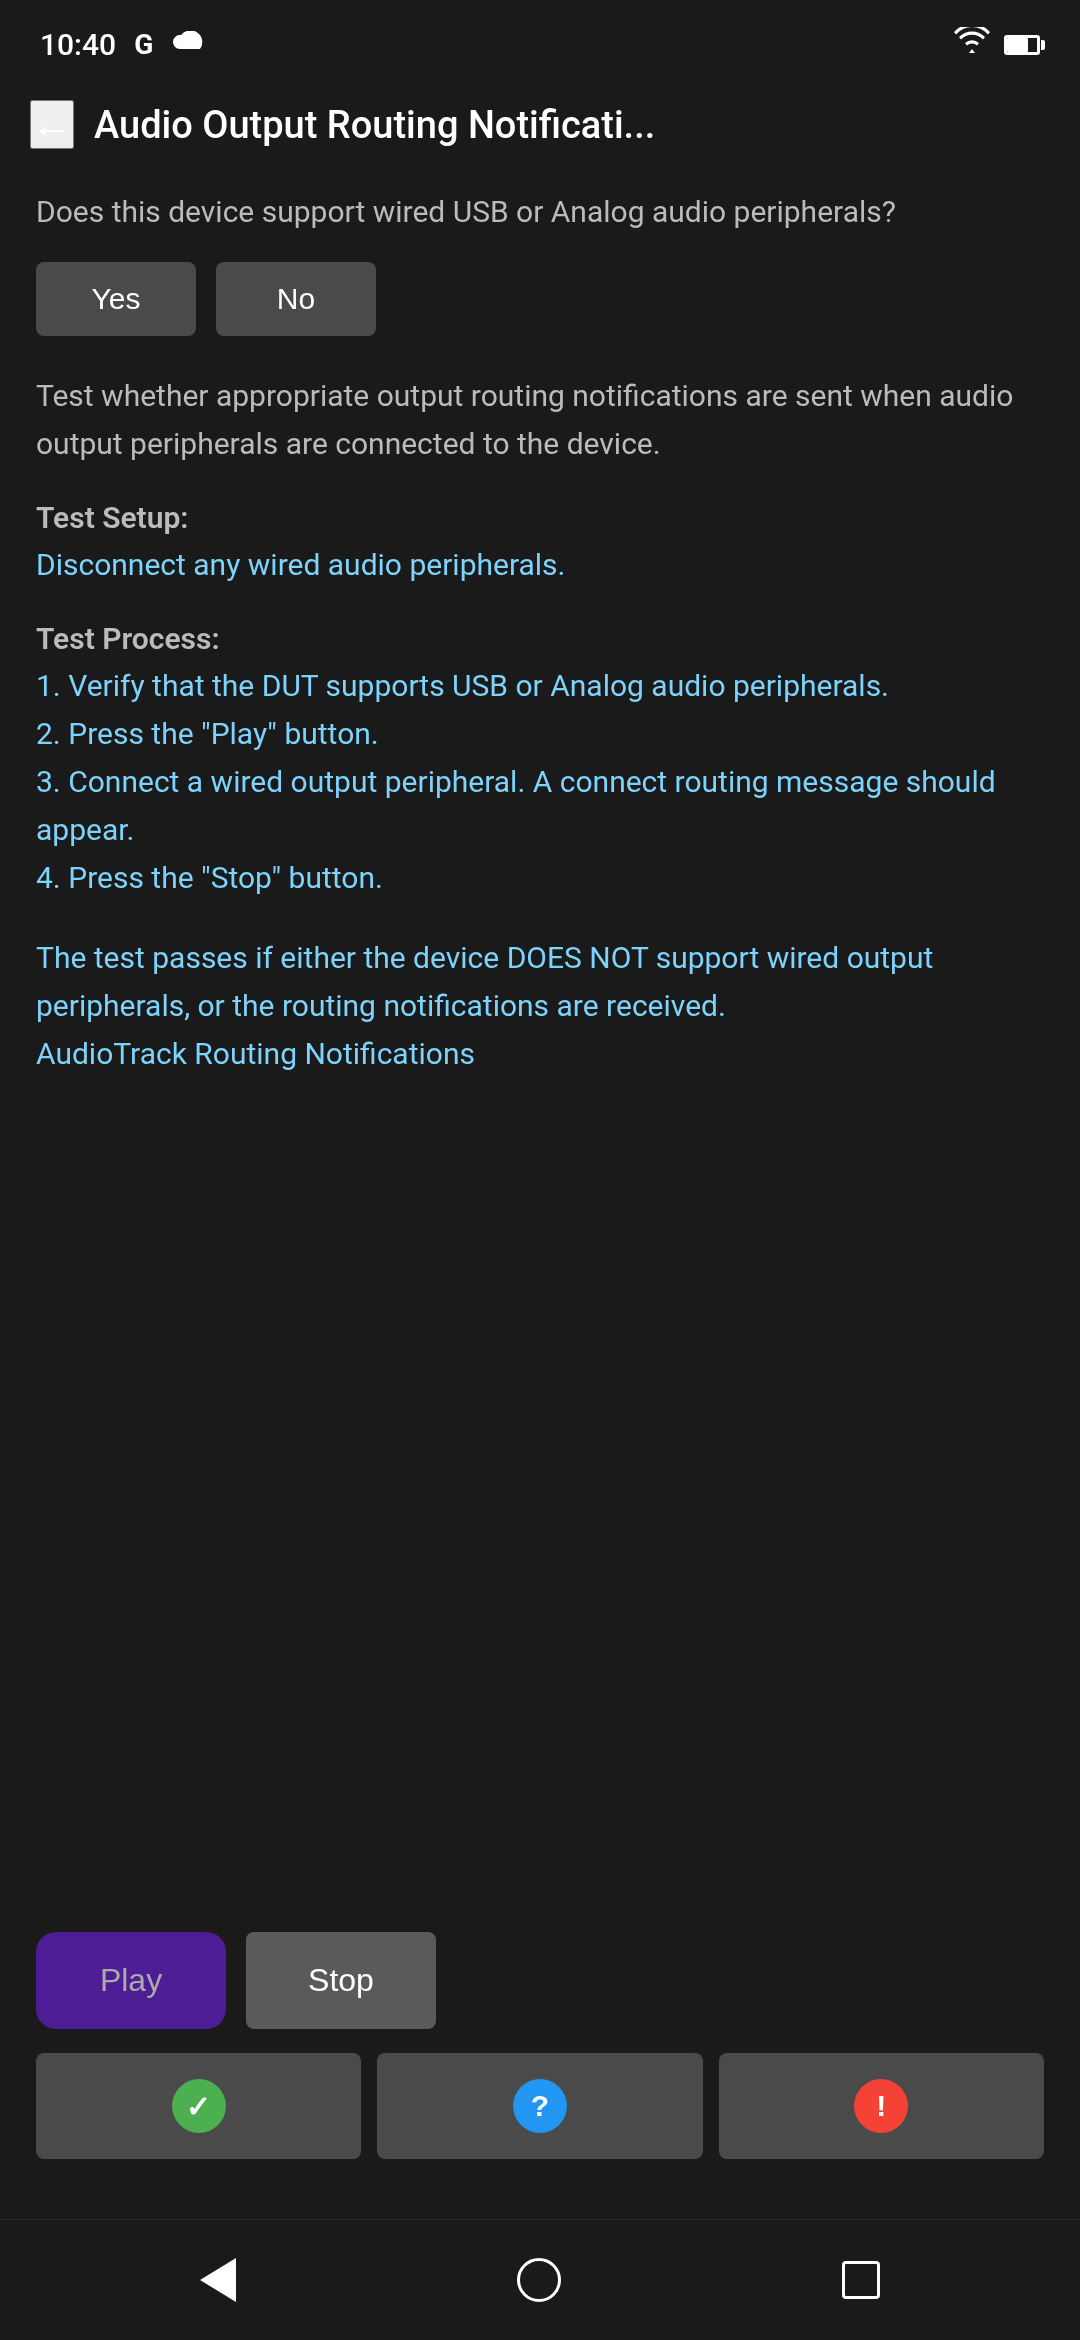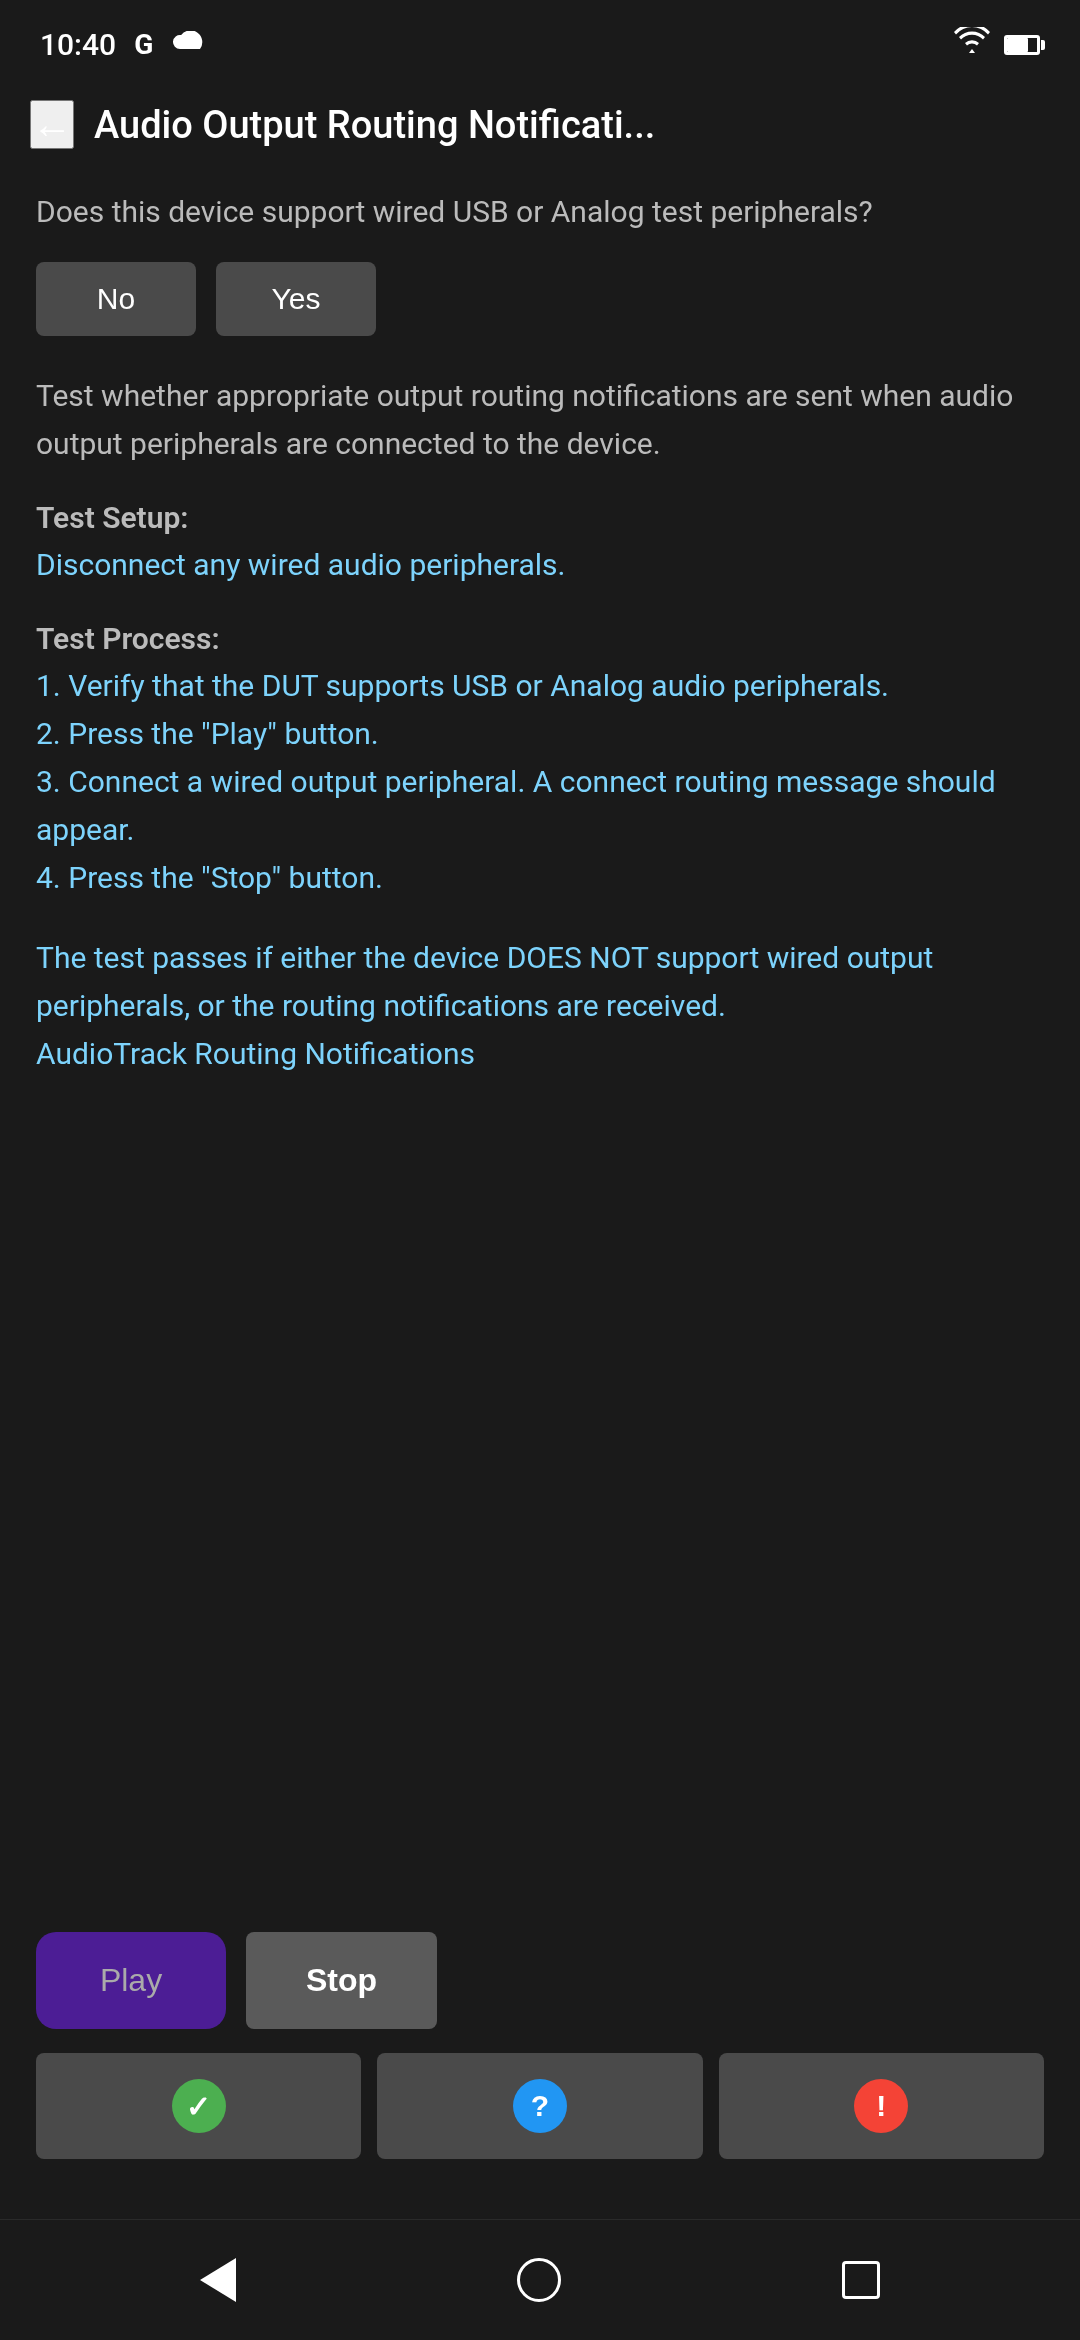--- a/index.html
+++ b/index.html
@@ -182,21 +182,21 @@
       min-width: 190px;
     }
 
     .btn-stop {
       background-color: #5a5a5a;
       color: #ffffff;
       border: none;
       border-radius: 8px;
       padding: 30px 60px;
       font-size: 32px;
-      font-weight: 700;
+      font-weight: 400;
       cursor: pointer;
       min-width: 190px;
     }
 
     .result-buttons {
       display: flex;
       gap: 16px;
       margin-bottom: 40px;
     }
 
@@ -314,25 +314,25 @@
 
 <div class="header">
   <button class="back-arrow">
     <span>←</span>
   </button>
   <span class="page-title">Audio Output Routing Notificati...</span>
 </div>
 
 <div class="main-content">
 
-  <p class="question-text">Does this device support wired USB or Analog test peripherals?</p>
+  <p class="question-text">Does this device support wired USB or Analog audio peripherals?</p>
 
   <div class="button-row">
+    <button class="btn-choice">Yes</button>
     <button class="btn-choice">No</button>
-    <button class="btn-choice">Yes</button>
   </div>
 
   <p class="description-text">Test whether appropriate output routing notifications are sent when audio output peripherals are connected to the device.</p>
 
   <div>
     <p class="section-title">Test Setup:</p>
     <p class="section-body">Disconnect any wired audio peripherals.</p>
   </div>
 
   <div>

